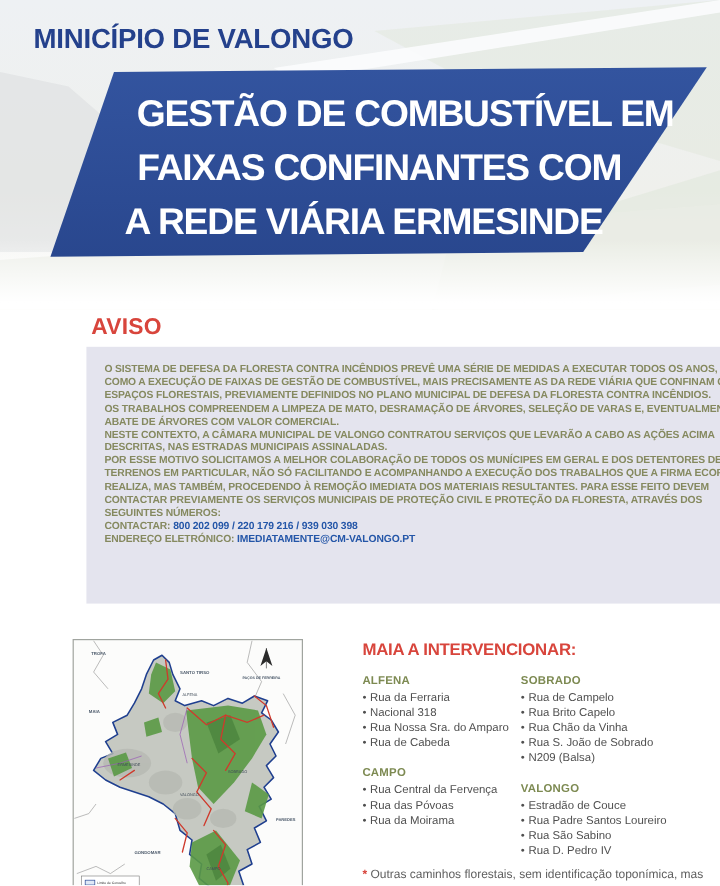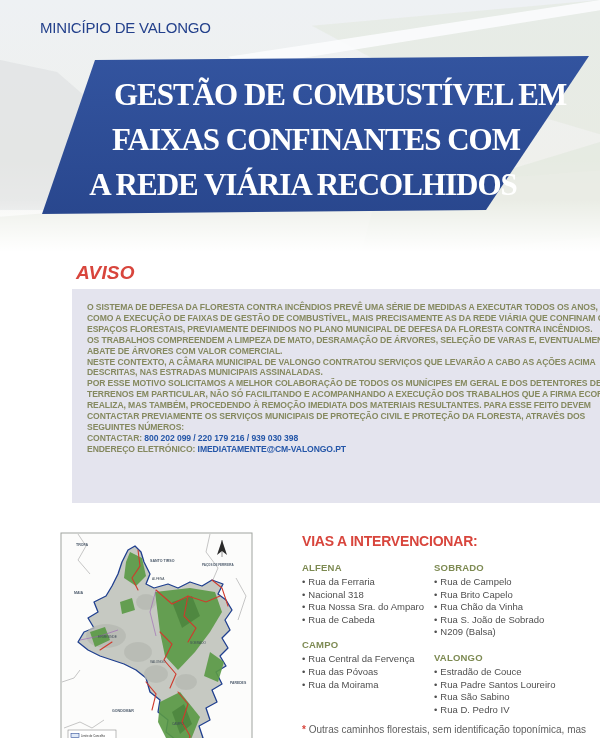--- a/index.html
+++ b/index.html
@@ -25,33 +25,33 @@
       background:#eaece5;opacity:.8;
       clip-path:polygon(0 84%,100% 66%,100% 100%,0 100%);}
   .ph-bld{left:0;top:60px;width:95px;height:150px;background:#d9dcde;opacity:.5;
       clip-path:polygon(0 0,60% 8%,100% 30%,100% 100%,0 100%);}
   .ph-wedge{left:0;top:0;width:600px;height:258px;background:#fbfcfd;opacity:.9;
       clip-path:polygon(38% 22%,100% 0,100% 4%,41% 26%);}
   .hero-fade{position:absolute;left:0;top:200px;width:600px;height:58px;
       background:linear-gradient(180deg,rgba(255,255,255,0),#fff 90%);}
 
   
-  .org-title{position:absolute;top:19px;left:40px;font-size:15px;font-weight:400;
+  .org-title{position:absolute;top:19px;left:28px;font-size:23px;font-weight:700;
       color:var(--navy);letter-spacing:-.2px;}
 
   
   .banner-svg{position:absolute;top:52px;left:0;}
   .banner-text{position:absolute;top:72px;left:62px;width:482px;color:#fff;}
   .banner-line{font-size:31px;font-weight:800;letter-spacing:-1px;line-height:45px;
-      text-align:center;white-space:nowrap;font-family:Liberation Serif, serif;}
+      text-align:center;white-space:nowrap;}
   .bl-0{padding-left:52px;} .bl-1{padding-left:26px;} .bl-2{padding-left:0;}
 
   
   .aviso-h{position:absolute;top:262px;left:76px;font-size:19px;font-weight:800;
-      color:var(--red);letter-spacing:.2px;font-style:italic;}
+      color:var(--red);letter-spacing:.2px;}
   .notice-box{position:absolute;top:289px;left:72px;width:568px;height:214px;
       background:var(--boxbg);padding:13px 14px 0 15px;}
   .notice-box p{font-size:8.6px;font-weight:700;line-height:10.9px;
       letter-spacing:-.1px;color:var(--olive);}
   .notice-box .seg-accent{color:var(--link);}
 
   
   .map-wrap{position:absolute;top:532px;left:60px;width:193px;height:206px;overflow:hidden;}
   .map-wrap svg{display:block;}
 
@@ -90,21 +90,21 @@
       <linearGradient id="bg1" x1="0" y1="0" x2="0" y2="1">
         <stop offset="0" stop-color="#33549f"></stop>
           <stop offset="1" stop-color="#29478e"></stop>
       </linearGradient>
     </defs>
     <polygon points="95,8 589,4 486,158 42,162" fill="url(#bg1)"></polygon>
   </svg>
   <div class="banner-text">
     <div class="banner-line bl-0">GESTÃO DE COMBUSTÍVEL EM</div>
     <div class="banner-line bl-1">FAIXAS CONFINANTES COM</div>
-    <div class="banner-line bl-2">A REDE VIÁRIA RECOLHIDOS</div>
+    <div class="banner-line bl-2">A REDE VIÁRIA ERMESINDE</div>
   </div>
 
   <div class="aviso-h">AVISO</div>
   <div class="notice-box">
       <p><span class="seg-normal">O SISTEMA DE DEFESA DA FLORESTA CONTRA INCÊNDIOS PREVÊ UMA SÉRIE DE MEDIDAS A EXECUTAR TODOS OS ANOS, TAIS COMO A EXECUÇÃO DE FAIXAS DE GESTÃO DE COMBUSTÍVEL, MAIS PRECISAMENTE AS DA REDE VIÁRIA QUE CONFINAM COM ESPAÇOS FLORESTAIS, PREVIAMENTE DEFINIDOS NO PLANO MUNICIPAL DE DEFESA DA FLORESTA CONTRA INCÊNDIOS.</span></p>
       <p><span class="seg-normal">OS TRABALHOS COMPREENDEM A LIMPEZA DE MATO, DESRAMAÇÃO DE ÁRVORES, SELEÇÃO DE VARAS E, EVENTUALMENTE, ABATE DE ÁRVORES COM VALOR COMERCIAL.</span></p>
       <p><span class="seg-normal">NESTE CONTEXTO, A CÂMARA MUNICIPAL DE VALONGO CONTRATOU SERVIÇOS QUE LEVARÃO A CABO AS AÇÕES ACIMA DESCRITAS, NAS ESTRADAS MUNICIPAIS ASSINALADAS.</span></p>
       <p><span class="seg-normal">POR ESSE MOTIVO SOLICITAMOS A MELHOR COLABORAÇÃO DE TODOS OS MUNÍCIPES EM GERAL E DOS DETENTORES DE TERRENOS EM PARTICULAR, NÃO SÓ FACILITANDO E ACOMPANHANDO A EXECUÇÃO DOS TRABALHOS QUE A FIRMA ECOREDE REALIZA, MAS TAMBÉM, PROCEDENDO À REMOÇÃO IMEDIATA DOS MATERIAIS RESULTANTES. PARA ESSE FEITO DEVEM CONTACTAR PREVIAMENTE OS SERVIÇOS MUNICIPAIS DE PROTEÇÃO CIVIL E PROTEÇÃO DA FLORESTA, ATRAVÉS DOS SEGUINTES NÚMEROS:</span></p>
       <p><span class="seg-normal">CONTACTAR: </span><span class="seg-accent">800 202 099 / 220 179 216 / 939 030 398</span></p>
       <p><span class="seg-normal">ENDEREÇO ELETRÓNICO: </span><span class="seg-accent">IMEDIATAMENTE@CM-VALONGO.PT</span></p>
@@ -191,21 +191,21 @@
       <g>
         <rect x="8" y="198" width="48" height="20" fill="#ffffff" stroke="#777" stroke-width="0.5"></rect>
         <rect x="11" y="201.5" width="8" height="4" fill="#dfe9f7" stroke="#2e4d99" stroke-width="0.6"></rect>
         <text x="21" y="205" font-size="2.8" fill="#333" font-family="Liberation Sans, sans-serif">Limite de Concelho</text>
         <rect x="11" y="209" width="8" height="4" fill="#f3e9fa" stroke="#9a5fb5" stroke-width="0.6"></rect>
         <text x="21" y="212.5" font-size="2.8" fill="#333" font-family="Liberation Sans, sans-serif">Limite de Freguesia</text>
       </g>
     </svg>
   </div>
 
-  <div class="vias-h">VIAS A INTERVENCIONAR:</div>
+  <div class="vias-h">MAIA A INTERVENCIONAR:</div>
   <div class="vias-cols">
     <div class="vias-col c0">
         <div class="via-group">
           <h4>ALFENA</h4>
           <div class="via-item"><span class="blt">•</span>Rua da Ferraria</div>
           <div class="via-item"><span class="blt">•</span>Nacional 318</div>
           <div class="via-item"><span class="blt">•</span>Rua Nossa Sra. do Amparo</div>
           <div class="via-item"><span class="blt">•</span>Rua de Cabeda</div>
         </div>
         <div class="via-group">

